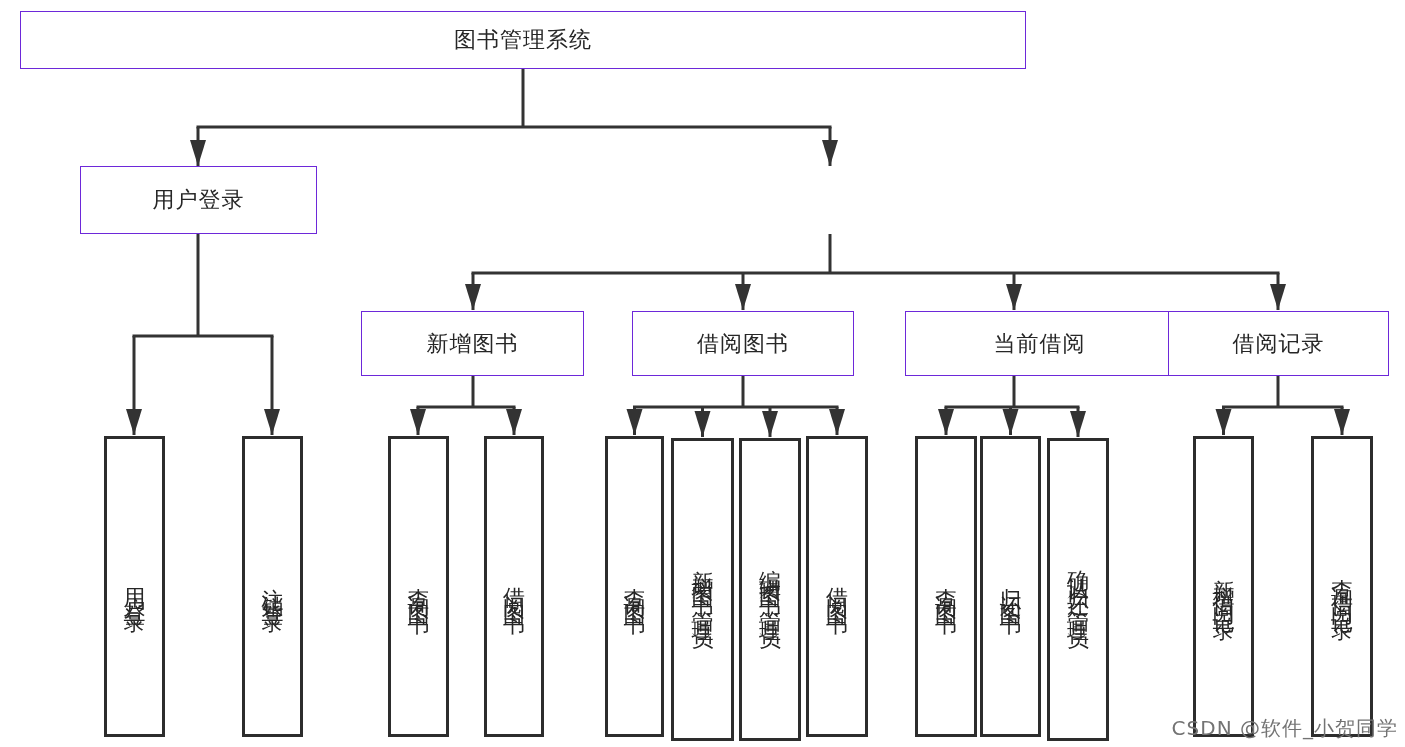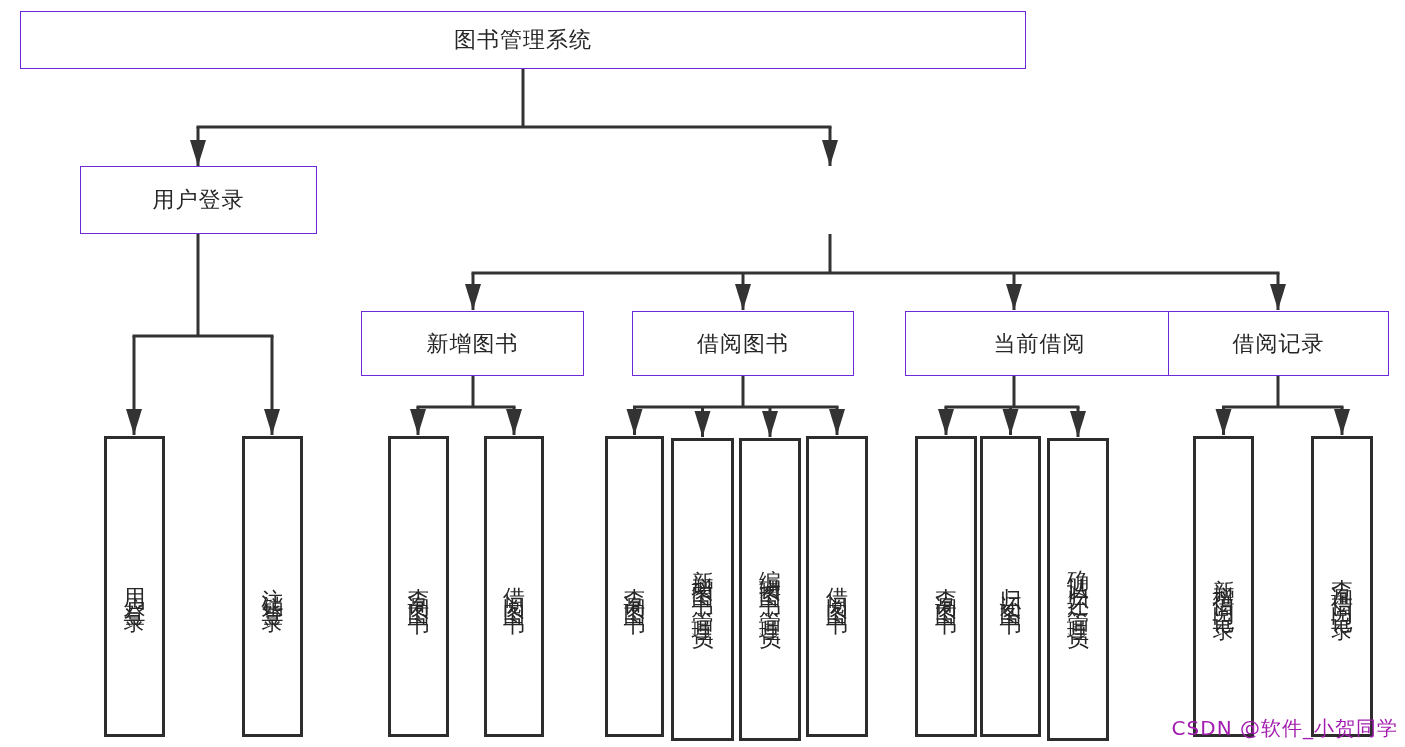--- a/index.html
+++ b/index.html
@@ -32,21 +32,21 @@
     writing-mode:vertical-rl;
     font-size:22px;
     letter-spacing:0.38em;
     line-height:1;
     z-index:2;
   }
   #watermark{
     position:absolute;
     right:7px;bottom:5px;
     font-size:20px;
-    color:#a21caf;
+    color:#737373;
     letter-spacing:1px;
     z-index:5;
     white-space:nowrap;
   }
 </style>
 </head>
 <body>
 
 <div id="stage">
 

